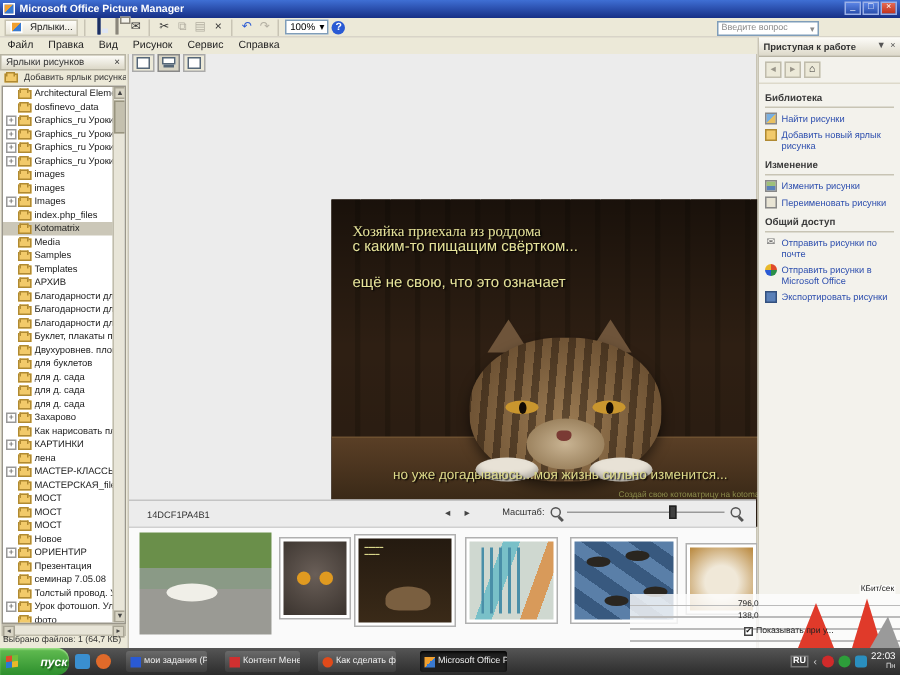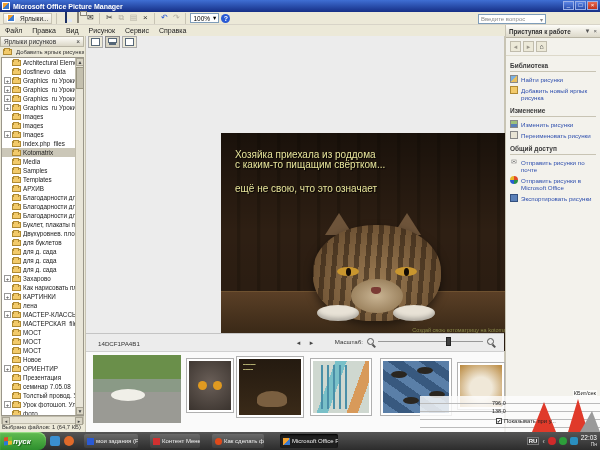--- a/index.html
+++ b/index.html
@@ -146,21 +146,21 @@
   #nm-unit { position:absolute; right:3px; top:-6px; font-size:5.5px; color:#222; background:rgba(252,252,252,.8); padding:0 1px; }
   .nm-scale { position:absolute; left:72px; font-size:5.5px; color:#222; }
   #nm-graph { position:absolute; left:0; top:0; }
   #nm-check { position:absolute; left:76px; top:22px; display:flex; align-items:center; gap:2px; z-index:51; }
   #nm-box { width:6px; height:6px; border:1px solid #444; background:#fff; font-size:5px; line-height:5px; text-align:center; color:#111; }
   #nm-label { font-size:5.8px; color:#222; white-space:nowrap; }
 
   
   #taskbar { position:absolute; left:0; top:432px; width:600px; height:18px; background:linear-gradient(#555,#2c2c2c); z-index:100; display:flex; align-items:center; }
   #startbtn { width:46px; height:18px; border-radius:0 8px 8px 0; background:linear-gradient(#63bd52,#2d8f2d);
-    display:flex; align-items:center; gap:1px; padding-left:4px; box-shadow:inset 0 1px 1px #9ee08a; }
+    display:flex; align-items:center; gap:15px; padding-left:4px; box-shadow:inset 0 1px 1px #9ee08a; }
   #start-flag { width:8px; height:8px; display:grid; grid-template-columns:4px 4px; grid-template-rows:4px 4px; transform:skewY(-6deg); }
   #start-flag i { display:block; }
   #start-label { color:#fff; font-size:8px; font-weight:bold; font-style:italic; text-shadow:1px 1px 1px #1a5a1a; }
   .ql { width:10px; height:10px; margin-left:4px; border-radius:2px; }
   .task { position:absolute; top:2px; height:14px; border-radius:2px; background:linear-gradient(#6a6a6a,#3d3d3d);
     display:flex; align-items:center; gap:2px; padding:0 3px; color:#eee; font-size:6px; white-space:nowrap; overflow:hidden; }
   .task.active { background:#1f1f1f; box-shadow:inset 0 1px 2px #000; }
   .task-ico { flex:none; width:7px; height:7px; }
   #tray { position:absolute; right:1px; top:0; height:18px; display:flex; align-items:center; gap:3px; padding:0 2px; }
   #tray-lang { color:#fff; font-size:6px; font-weight:bold; border:1px solid #777; padding:0 1px; }
@@ -468,23 +468,24 @@
       <div class="cat-ear" style="left:104px; top:80px;"></div>
       <div class="cat-ear" style="left:172px; top:80px;"></div>
       <div id="cat-head">
         <span class="cat-eye" style="left:24px;"></span>
         <span class="cat-eye" style="right:24px;"></span>
         <span id="cat-muzzle"></span>
         <span id="cat-nose"></span>
       </div>
       <div class="cat-paw" style="left:96px;"></div>
       <div class="cat-paw" style="left:172px;"></div>
-      <div class="cap-top" style="top:16px;">Хозяйка приехала из роддома</div>
+      <div class="cap-top" style="top:16px;font-family:Liberation Serif, serif;">Хозяйка приехала из роддома</div>
       <div class="cap-top" style="top:26px;">с каким-то пищащим свёртком...</div>
       <div class="cap-top" style="top:50px;">ещё не свою, что это означает</div>
+      <div id="cap-bottom">но уже догадываюсь...моя жизнь сильно изменится...</div>
       <div id="credit">Создай свою котоматрицу на kotomatrix.ru</div>
     </div>
   </div>
 
   <div id="below-bar">
     <span id="filename">14DCF1PA4B1</span>
     <span id="nav-arrows">
       <span class="nav-arr">◂</span>
       <span class="nav-arr">▸</span>
     </span>

